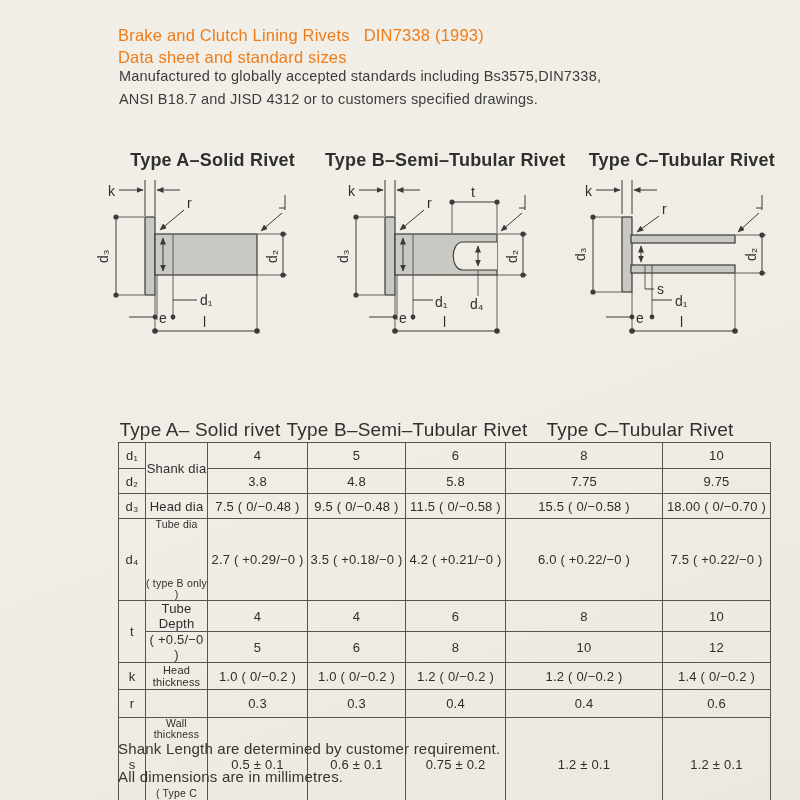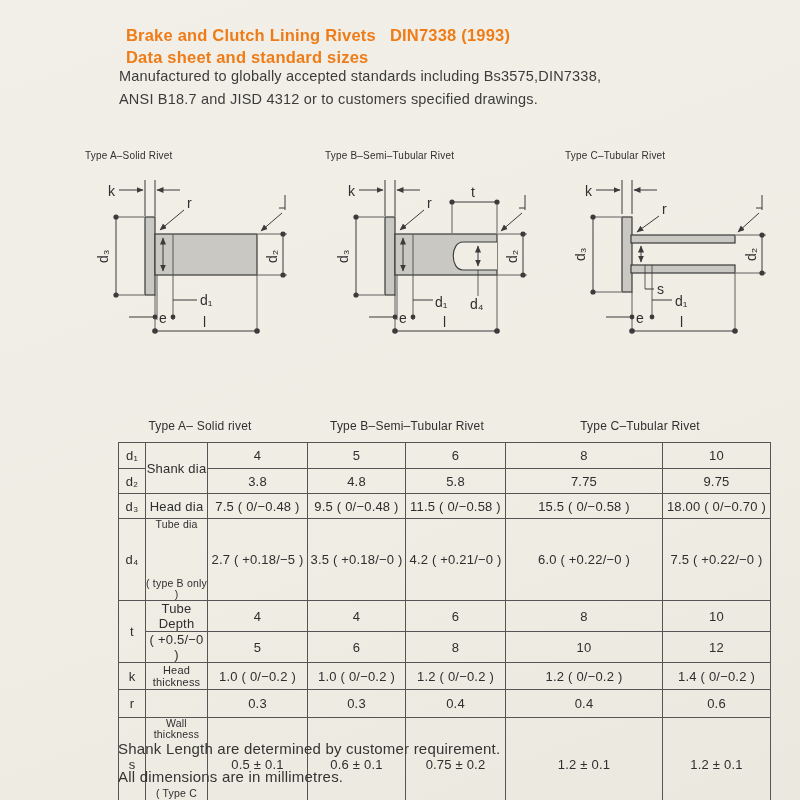--- a/index.html
+++ b/index.html
@@ -3,33 +3,33 @@
 <meta charset="utf-8">
 <style>
   html,body{margin:0;padding:0;}
   body{width:800px;height:800px;overflow:hidden;
        font-family:"Liberation Sans","DejaVu Sans",sans-serif;
        background:#e9e6de;}
   #page{position:relative;width:800px;height:800px;
         background:linear-gradient(160deg,#f2efe8 0%,#f0ede5 55%,#ebe8df 100%);}
   .abs{position:absolute;}
   
-  .title{color:#ee7c18;font-weight:bold;font-size:16.5px;letter-spacing:.2px;line-height:22px;white-space:nowrap;margin-left:8px;}
+  .title{color:#ee7c18;font-weight:normal;font-size:16.5px;letter-spacing:.2px;line-height:22px;white-space:nowrap;}
   .title .gap{display:inline-block;width:14px;}
   .intro{color:#3c3c3a;font-size:14.5px;line-height:22.5px;white-space:nowrap;letter-spacing:.2px;}
   
-  .diag-title{color:#303030;font-size:10px;letter-spacing:.2px;text-align:left;width:210px;white-space:nowrap;}
+  .diag-title{color:#303030;font-size:18px;letter-spacing:.2px;text-align:right;width:210px;white-space:nowrap;font-weight:bold;}
   svg text{font-family:"Liberation Sans","DejaVu Sans",sans-serif;font-size:14px;fill:#2f2f2f;}
   svg .dim{stroke:#3b3b3b;stroke-width:1;fill:none;}
   svg .thin{stroke:#3b3b3b;stroke-width:.8;fill:none;}
   svg .part{fill:#c9c8c2;stroke:#3a3a3a;stroke-width:1.2;}
   svg .hole{fill:#f0ede5;stroke:#3a3a3a;stroke-width:1.1;}
   svg .dot{fill:#3b3b3b;stroke:none;}
   
-  .grp{position:absolute;transform:translateX(-50%);color:#303030;font-size:12px;white-space:nowrap;letter-spacing:.2px;}
+  .grp{position:absolute;transform:translateX(-50%);color:#303030;font-size:19px;white-space:nowrap;letter-spacing:.2px;}
   table.spec{border-collapse:collapse;table-layout:fixed;width:652px;color:#2e2e2e;}
   table.spec td{border:1px solid #555;text-align:center;vertical-align:middle;
                 font-size:13px;padding:0;letter-spacing:.2px;}
   td.sym{font-size:13px;}
   td.name{font-size:12px;}
   td.name .l2{display:block;font-size:10.5px;line-height:11px;margin-top:48px;}
   td.name.small{font-size:10.5px;line-height:11px;}
   .footer{color:#343432;font-size:15px;line-height:28px;letter-spacing:.2px;}
 </style>
 </head>
@@ -287,21 +287,21 @@
       <td>11.5 ( 0/−0.58 )</td>
       <td>15.5 ( 0/−0.58 )</td>
       <td>18.00 ( 0/−0.70 )</td>
     </tr>
     <tr style="height:34px">
       <td class="sym">d₄</td>
       <td class="name small">
         <span>Tube dia</span>
         <span class="l2">( type B only )</span>
       </td>
-      <td>2.7 ( +0.18/−5 )</td>
+      <td>2.7 ( +0.29/−0 )</td>
       <td>3.5 ( +0.18/−0 )</td>
       <td>4.2 ( +0.21/−0 )</td>
       <td>6.0 ( +0.22/−0 )</td>
       <td>7.5 ( +0.22/−0 )</td>
     </tr>
     <tr style="height:25px">
       <td class="sym" rowspan="2">t</td>
       <td class="name">Tube Depth</td>
       <td>4</td>
       <td>4</td>

